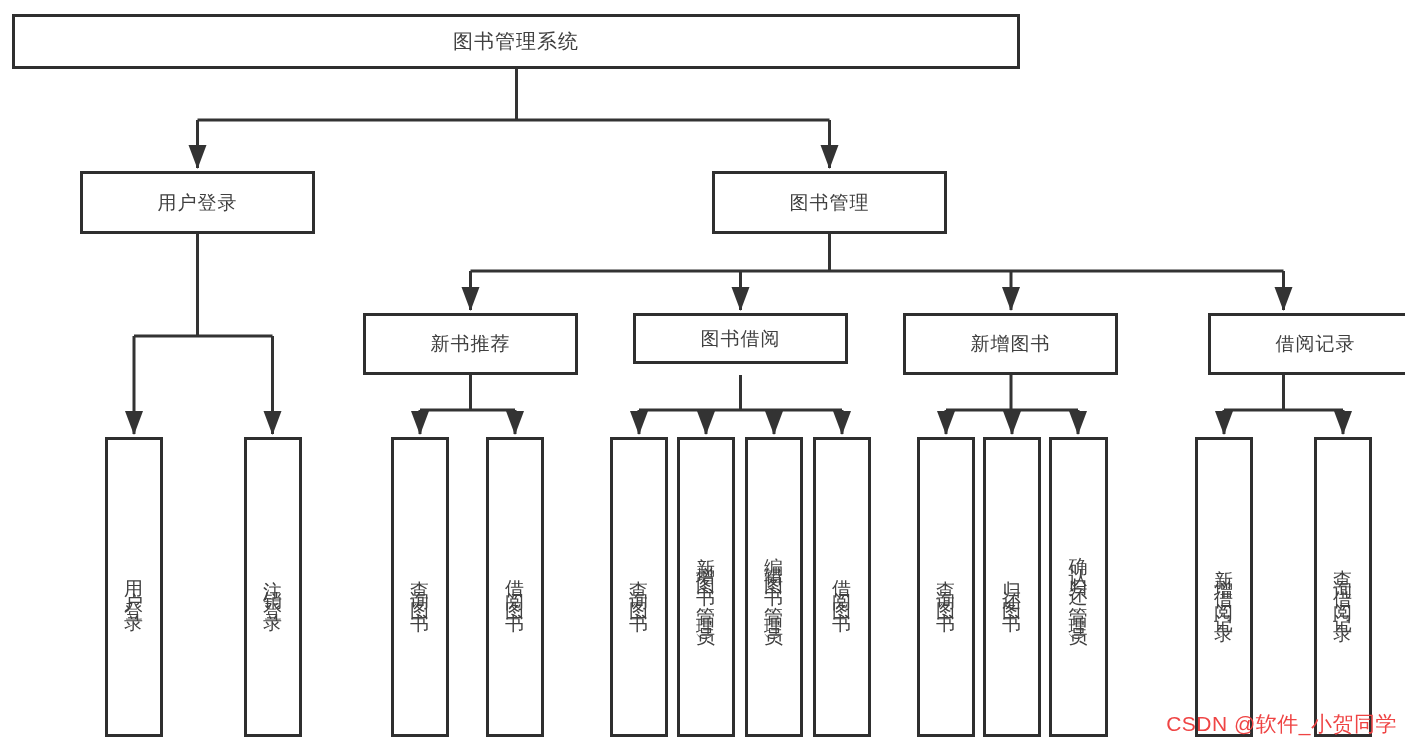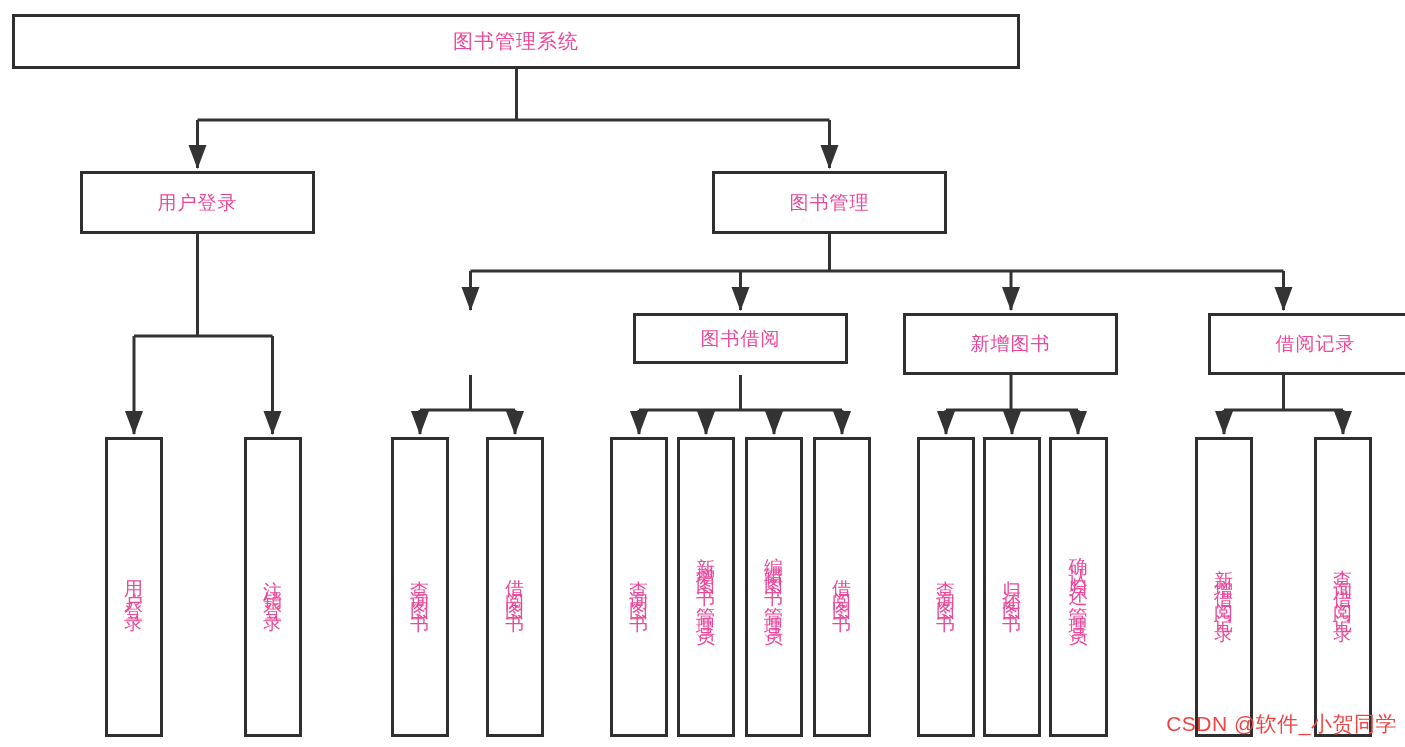--- a/index.html
+++ b/index.html
@@ -9,21 +9,21 @@
     background:#ffffff;
     font-family:"Liberation Sans", sans-serif;
     overflow:hidden;
   }
   .wires{position:absolute;left:0;top:0;width:1405px;height:747px;}
   .box{
     position:absolute;
     box-sizing:border-box;
     background:#ffffff;
     border:3px solid #2f2f2f;
-    color:#ec4899;
+    color:#404040;
     display:flex;
     align-items:center;
     justify-content:center;
     text-align:center;
     white-space:nowrap;
   }
   .h{font-size:19px;letter-spacing:1px;}
   .root{font-size:20px;}
   .v{
     writing-mode:vertical-rl;
@@ -80,20 +80,21 @@
     <path d="M1078,410 V434" stroke="#333333" stroke-width="3" marker-end="url(#arrow)"></path>
     <path d="M1224,410 V434" stroke="#333333" stroke-width="3" marker-end="url(#arrow)"></path>
     <path d="M1343,410 V434" stroke="#333333" stroke-width="3" marker-end="url(#arrow)"></path>
   </svg>
 
   <div class="box h root" style="left:12px;top:14px;width:1008px;height:55px;">图书管理系统</div>
 
   <div class="box h" style="left:80px;top:171px;width:235px;height:63px;">用户登录</div>
   <div class="box h" style="left:712px;top:171px;width:235px;height:63px;">图书管理</div>
 
+  <div class="box h" style="left:363px;top:313px;width:215px;height:62px;">新书推荐</div>
   <div class="box h" style="left:633px;top:313px;width:215px;height:51px;">图书借阅</div>
   <div class="box h" style="left:903px;top:313px;width:215px;height:62px;">新增图书</div>
   <div class="box h" style="left:1208px;top:313px;width:215px;height:62px;">借阅记录</div>
 
   <div class="box v" style="left:105px;top:437px;width:58px;height:300px;">用户登录</div>
   <div class="box v" style="left:244px;top:437px;width:58px;height:300px;">注销登录</div>
 
   <div class="box v" style="left:391px;top:437px;width:58px;height:300px;">查询图书</div>
   <div class="box v" style="left:486px;top:437px;width:58px;height:300px;">借阅图书</div>
 

